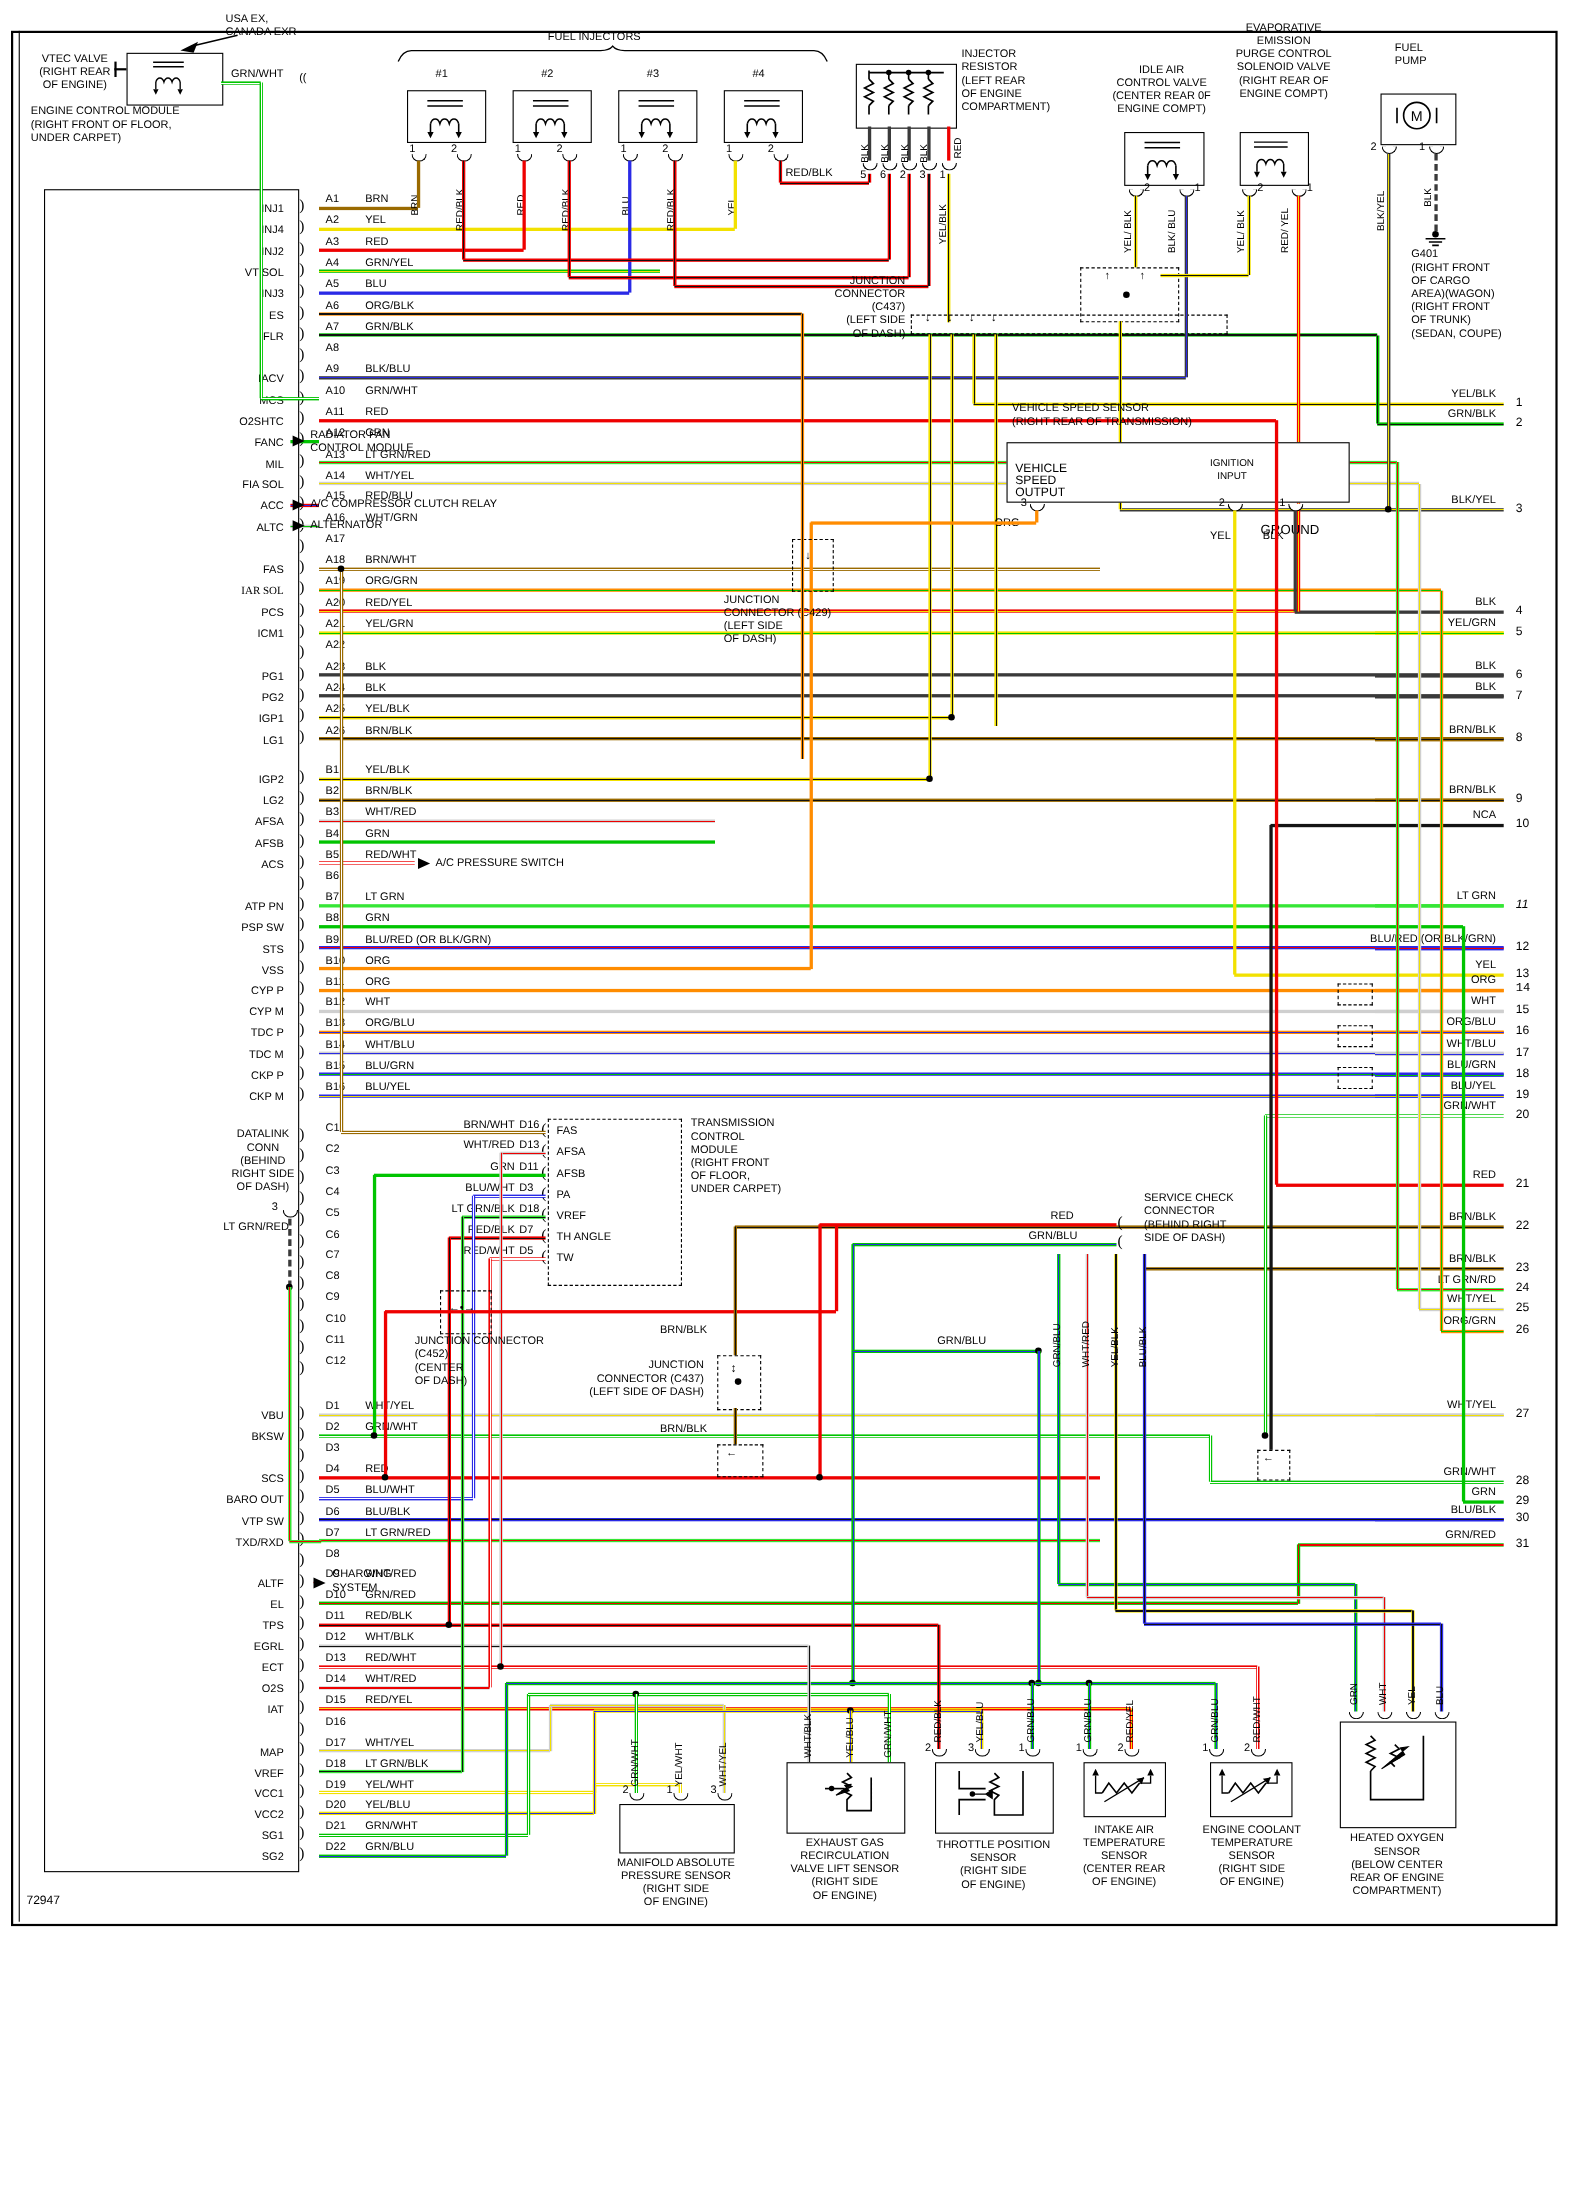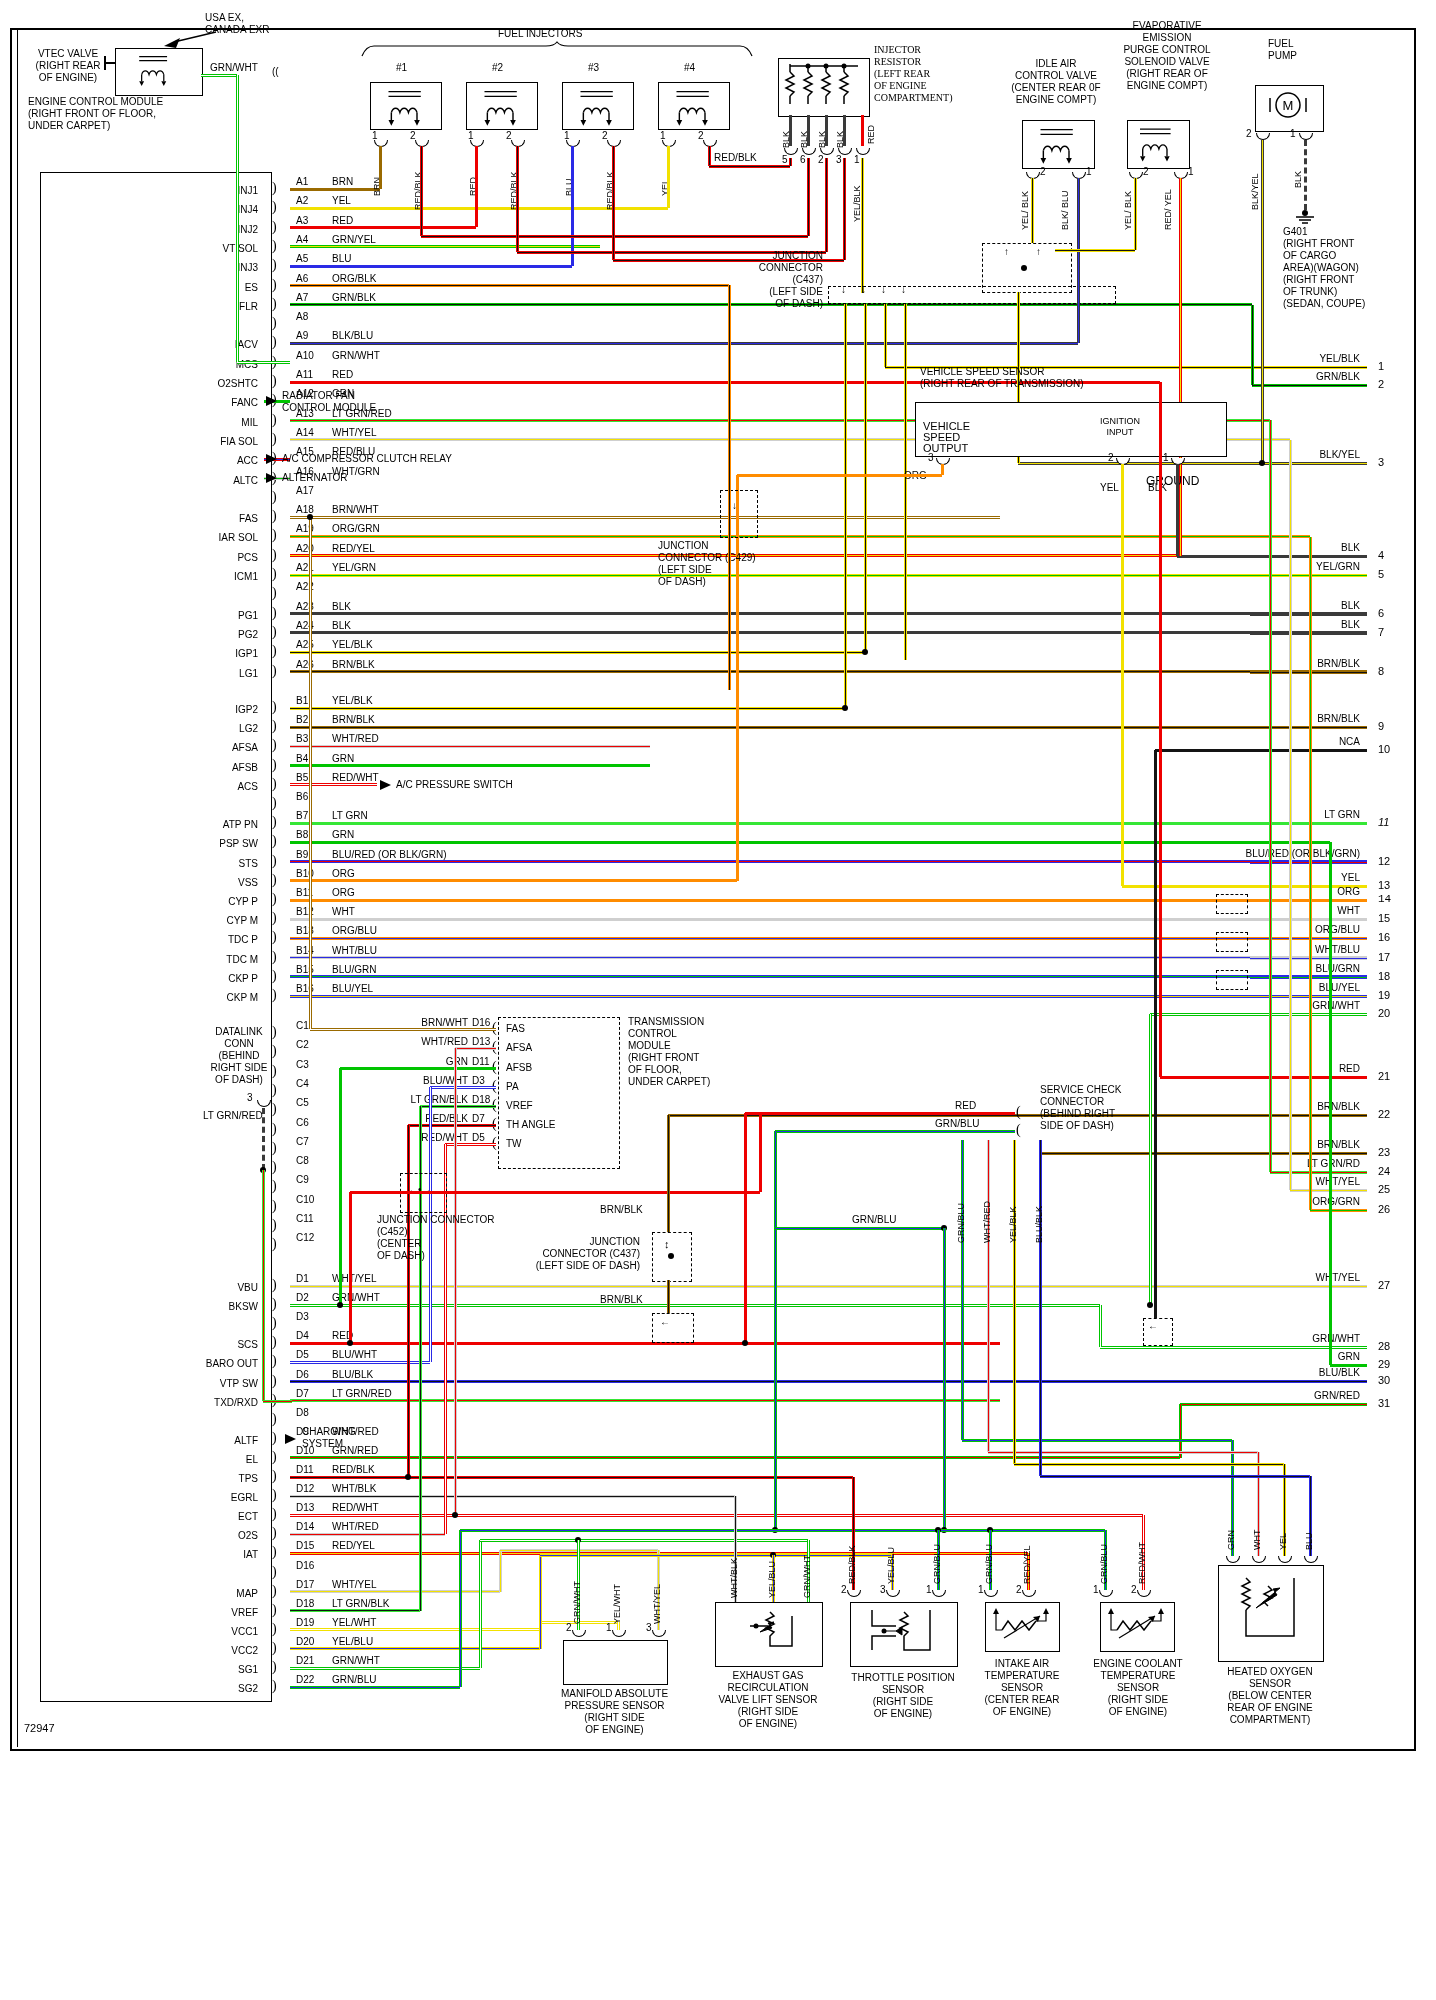--- a/index.html
+++ b/index.html
@@ -110,21 +110,21 @@
     <div class="br" style="left: 272px; top: 488.8px;">)</div>
     <div class="t" style="left: 296px; top: 484.8px; font-size: 10px; line-height: 12px;">A17</div>
     <div class="br" style="left: 272px; top: 508.1px;">)</div>
     <div class="t" style="left: 296px; top: 504.1px; font-size: 10px; line-height: 12px;">A18</div>
     <div class="t" style="left: 332px; top: 504.1px; font-size: 10px; line-height: 12px;">BRN/WHT</div>
     <div class="t" style="left: 100px; top: 513.1px; width: 158px; text-align: right; font-size: 10px; line-height: 12px;">FAS</div>
     <div class="w" style="left: 290px; top: 515.6px; width: 710px; height: 3px; background: linear-gradient(rgb(154, 106, 0) 0px, rgb(154, 106, 0) 1px, rgb(255, 255, 255) 1px, rgb(255, 255, 255) 2px, rgb(154, 106, 0) 2px, rgb(154, 106, 0) 3px);"></div>
     <div class="br" style="left: 272px; top: 527.4px;">)</div>
     <div class="t" style="left: 296px; top: 523.4px; font-size: 10px; line-height: 12px;">A19</div>
     <div class="t" style="left: 332px; top: 523.4px; font-size: 10px; line-height: 12px;">ORG/GRN</div>
-    <div class="t" style="left: 100px; top: 532.4px; width: 158px; text-align: right; font-size: 10px; line-height: 12px;">IAR SOL</div>
+    <div class="t" style="left: 100px; top: 532.4px; width: 158px; text-align: right; font-size: 10px; line-height: 12px; font-family: Liberation Serif, serif;">IAR SOL</div>
     <div class="w" style="left: 290px; top: 534.9px; width: 1020px; height: 3px; background: linear-gradient(rgb(255, 140, 0) 0px, rgb(255, 140, 0) 1px, rgb(0, 196, 0) 1px, rgb(0, 196, 0) 2px, rgb(255, 140, 0) 2px, rgb(255, 140, 0) 3px);"></div>
     <div class="br" style="left: 272px; top: 546.7px;">)</div>
     <div class="t" style="left: 296px; top: 542.7px; font-size: 10px; line-height: 12px;">A20</div>
     <div class="t" style="left: 332px; top: 542.7px; font-size: 10px; line-height: 12px;">RED/YEL</div>
     <div class="t" style="left: 100px; top: 551.7px; width: 158px; text-align: right; font-size: 10px; line-height: 12px;">PCS</div>
     <div class="w" style="left: 290px; top: 554.2px; width: 890px; height: 3px; background: linear-gradient(rgb(238, 0, 0) 0px, rgb(238, 0, 0) 1px, rgb(242, 225, 0) 1px, rgb(242, 225, 0) 2px, rgb(238, 0, 0) 2px, rgb(238, 0, 0) 3px);"></div>
     <div class="br" style="left: 272px; top: 566px;">)</div>
     <div class="t" style="left: 296px; top: 562px; font-size: 10px; line-height: 12px;">A21</div>
     <div class="t" style="left: 332px; top: 562px; font-size: 10px; line-height: 12px;">YEL/GRN</div>
     <div class="t" style="left: 100px; top: 571px; width: 158px; text-align: right; font-size: 10px; line-height: 12px;">ICM1</div>
@@ -578,21 +578,21 @@
         <path d="M10 14 l4 4 l-8 4 l8 4 l-8 4 l8 4 l-4 4" stroke="#000" stroke-width="1.5" fill="none"></path>
         <path d="M10 6 V14 M10 38 V46" stroke="#000" stroke-width="1.5"></path>
         <path d="M28 14 l4 4 l-8 4 l8 4 l-8 4 l8 4 l-4 4" stroke="#000" stroke-width="1.5" fill="none"></path>
         <path d="M28 6 V14 M28 38 V46" stroke="#000" stroke-width="1.5"></path>
         <path d="M46 14 l4 4 l-8 4 l8 4 l-8 4 l8 4 l-4 4" stroke="#000" stroke-width="1.5" fill="none"></path>
         <path d="M46 6 V14 M46 38 V46" stroke="#000" stroke-width="1.5"></path>
         <path d="M64 14 l4 4 l-8 4 l8 4 l-8 4 l8 4 l-4 4" stroke="#000" stroke-width="1.5" fill="none"></path>
         <path d="M64 6 V14 M64 38 V46" stroke="#000" stroke-width="1.5"></path>
       </svg>
     </div>
-    <div class="t" style="left: 874px; top: 44px; font-family: Liberation Serif, serif;">INJECTOR
+    <div class="t" style="left: 874px; top: 44px;">INJECTOR
 RESISTOR
 (LEFT REAR
 OF ENGINE
 COMPARTMENT)</div>
     <div class="w" style="left: 788.5px; top: 115px; width: 3px; height: 31px; background: rgb(58, 58, 58);"></div>
     <div class="r" style="left: 784px; top: 118px; height: 26px;"></div>
     <div class="arc" style="left: 784px; top: 148px;"></div>
     <div class="t" style="left: 782px; top: 154px; font-size: 10px; line-height: 12px;">5</div>
     <div class="w" style="left: 806.5px; top: 115px; width: 3px; height: 31px; background: rgb(58, 58, 58);"></div>
     <div class="r" style="left: 802px; top: 118px; height: 26px;"></div>

